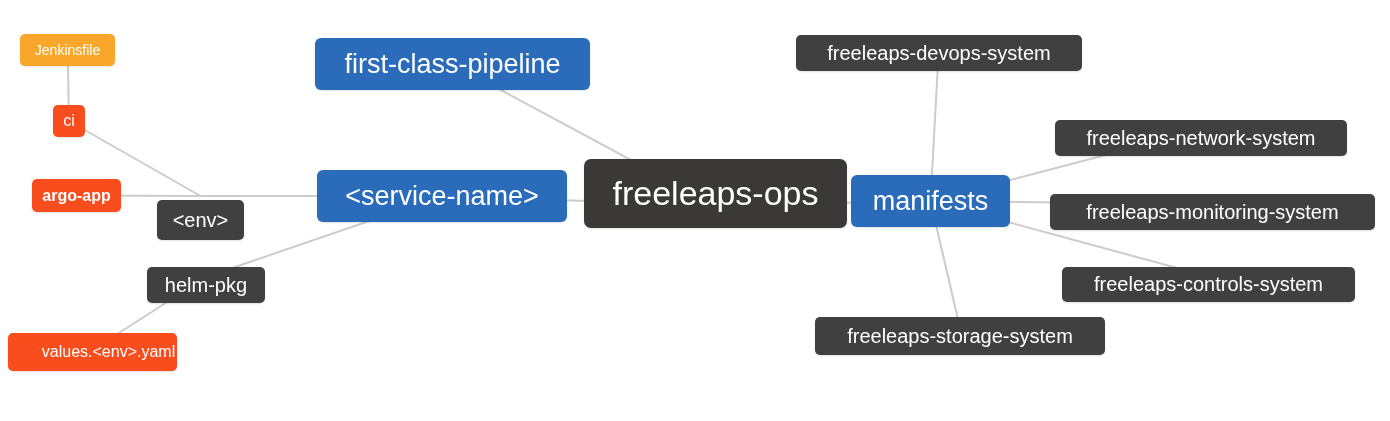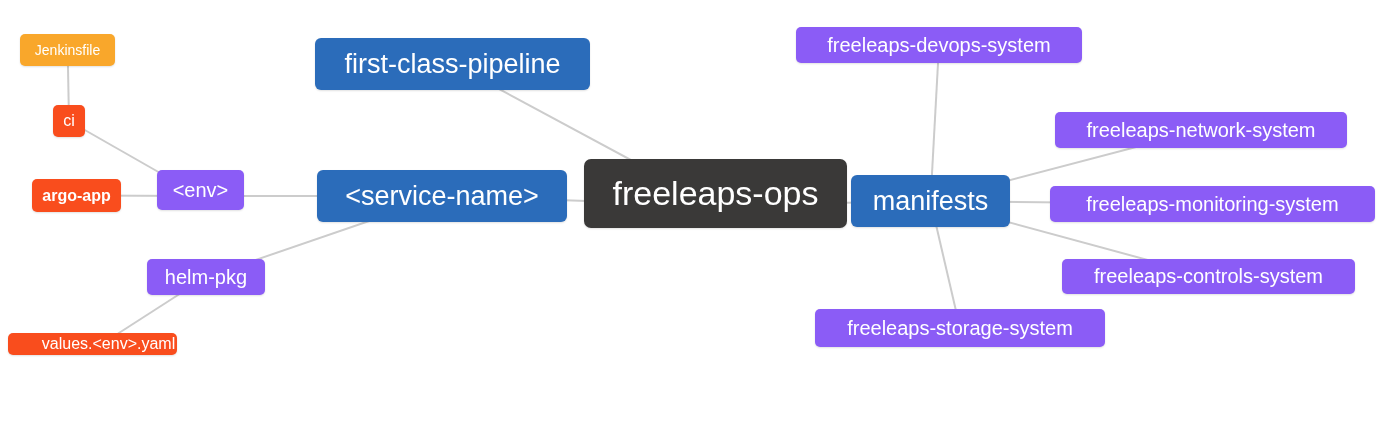--- a/index.html
+++ b/index.html
@@ -37,21 +37,21 @@
     color: #ffffff;
     border-radius: 6px;
     box-sizing: border-box;
     white-space: nowrap;
     cursor: pointer;
     box-shadow: 0 1px 2px rgba(0,0,0,0.12);
     user-select: none;
   }
   .node.level-root { background: #3a3938; font-size: 34px; border-radius: 7px; }
   .node.level-1    { background: #2b6cba; font-size: 27px; align-items: center; }
-  .node.level-2    { background: #8b5cf6; font-size: 20px; border-radius: 5px; }
+  .node.level-2    { background: #404040; font-size: 20px; border-radius: 5px; margin-top: 8px; }
   .node.level-3    { background: #f94d1d; font-size: 16px; border-radius: 5px; text-align: right; }
   .node.level-4    { background: #f9a72b; font-size: 14px; border-radius: 5px; }
 </style>
 </head>
 <body>
 
 <div id="mindmap-canvas">
   <svg id="edges-svg" xmlns="http://www.w3.org/2000/svg">
       <line x1="67.5" y1="41" x2="69" y2="121" stroke="#cccccc"></line>
       <line x1="69" y1="121" x2="200.5" y2="196" stroke="#cccccc"></line>
@@ -73,21 +73,21 @@
     </div>
     <div class="node level-1" style="left: 315px; top: 38px; width: 275px; height: 52px;">
       <span>first-class-pipeline</span>
     </div>
     <div class="node level-1" style="left: 317px; top: 170px; width: 250px; height: 52px;">
       <span>&lt;service-name&gt;</span>
     </div>
     <div class="node level-1" style="left: 851px; top: 175px; width: 159px; height: 52px;">
       <span>manifests</span>
     </div>
-    <div class="node level-2" style="left: 157px; top: 170px; width: 87px; height: 40px;">
+    <div class="node level-2" style="left: 157px; top: 192px; width: 87px; height: 40px;">
       <span>&lt;env&gt;</span>
     </div>
     <div class="node level-2" style="left: 147px; top: 259px; width: 118px; height: 36px;">
       <span>helm-pkg</span>
     </div>
     <div class="node level-2" style="left: 796px; top: 27px; width: 286px; height: 36px;">
       <span>freeleaps-devops-system</span>
     </div>
     <div class="node level-2" style="left: 1055px; top: 112px; width: 292px; height: 36px;">
       <span>freeleaps-network-system</span>
@@ -100,19 +100,19 @@
     </div>
     <div class="node level-2" style="left: 815px; top: 309px; width: 290px; height: 38px; text-align: center;">
       <span>freeleaps-storage-system</span>
     </div>
     <div class="node level-3" style="left: 53px; top: 105px; width: 32px; height: 32px;">
       <span>ci</span>
     </div>
     <div class="node level-3" style="left: 32px; top: 179px; width: 89px; height: 33px; font-weight: bold;">
       <span>argo-app</span>
     </div>
-    <div class="node level-3" style="left: 8px; top: 333px; width: 169px; height: 22px; padding-left: 32px;">
+    <div class="node level-3" style="left: 8px; top: 333px; width: 169px; height: 38px; padding-left: 32px;">
       <span>values.&lt;env&gt;.yaml</span>
     </div>
     <div class="node level-4" style="left: 20px; top: 34px; width: 95px; height: 32px;">
       <span>Jenkinsfile</span>
     </div>
   </div>
 
 </body></html>

